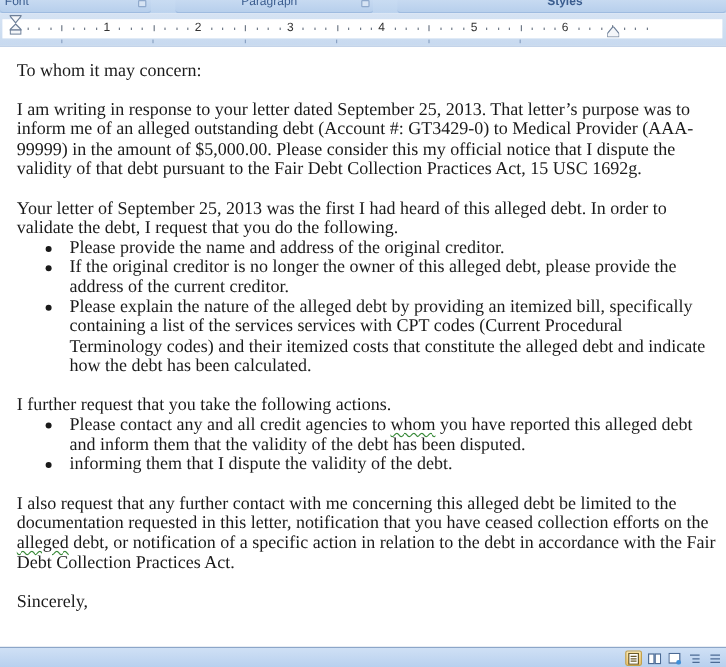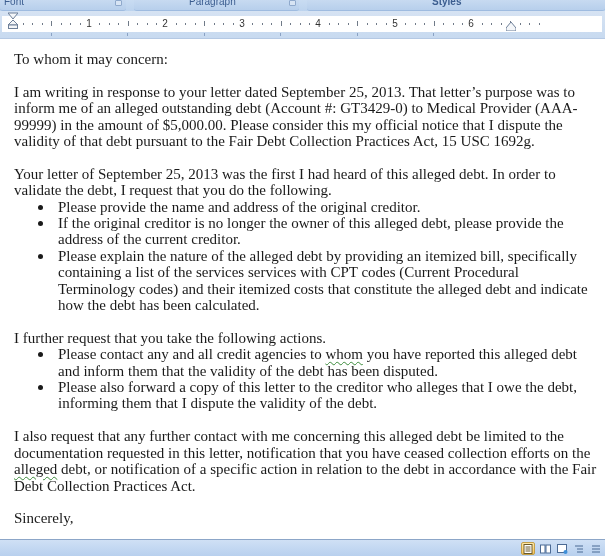--- a/index.html
+++ b/index.html
@@ -3,21 +3,21 @@
 <meta charset="utf-8">
 <style>
   * { box-sizing: border-box; margin: 0; padding: 0; }
   html, body { width: 605px; height: 556px; overflow: hidden; background: #ffffff; }
   body { position: relative; font-family: "Liberation Serif", serif; }
 
   
   .ribbon-groups {
     position: absolute; left: 0; top: 0; width: 605px; height: 11px;
     background: linear-gradient(#c9dcf2, #bcd3ee);
-    display: flex; gap: 8px;
+    display: flex; gap: 20px;
   }
   .ribbon-group {
     position: relative; height: 11px;
     background: linear-gradient(#c7daf1, #b7cfec);
     border-bottom: 1px solid #9ebbe0;
     border-radius: 0 0 3px 3px;
     font-family: "Liberation Sans", sans-serif;
     font-size: 10px; color: #3b5d8f; line-height: 6px;
     overflow: hidden;
   }
@@ -228,21 +228,20 @@
     </div>
 
     <div class="para">
       <span class="line">I further request that you take the following actions.</span>
       <ul class="bullets">
         <li>
           <span class="line"><span>Please contact any and all credit agencies to </span><span class="squiggle">whom</span><span> you have reported this alleged debt</span></span>
           <span class="line">and inform them that the validity of the debt has been disputed.</span>
         </li>
         <li>
-          <span class="line">Please also forward a copy of this letter to the creditor who alleges that I owe the debt,</span>
           <span class="line">informing them that I dispute the validity of the debt.</span>
         </li>
       </ul>
     </div>
 
     <p class="para">
       <span class="line">I also request that any further contact with me concerning this alleged debt be limited to the</span>
       <span class="line">documentation requested in this letter, notification that you have ceased collection efforts on the</span>
       <span class="line"><span class="squiggle">alleged</span><span> debt, or notification of a specific action in relation to the debt in accordance with the Fair</span></span>
       <span class="line">Debt Collection Practices Act.</span>

